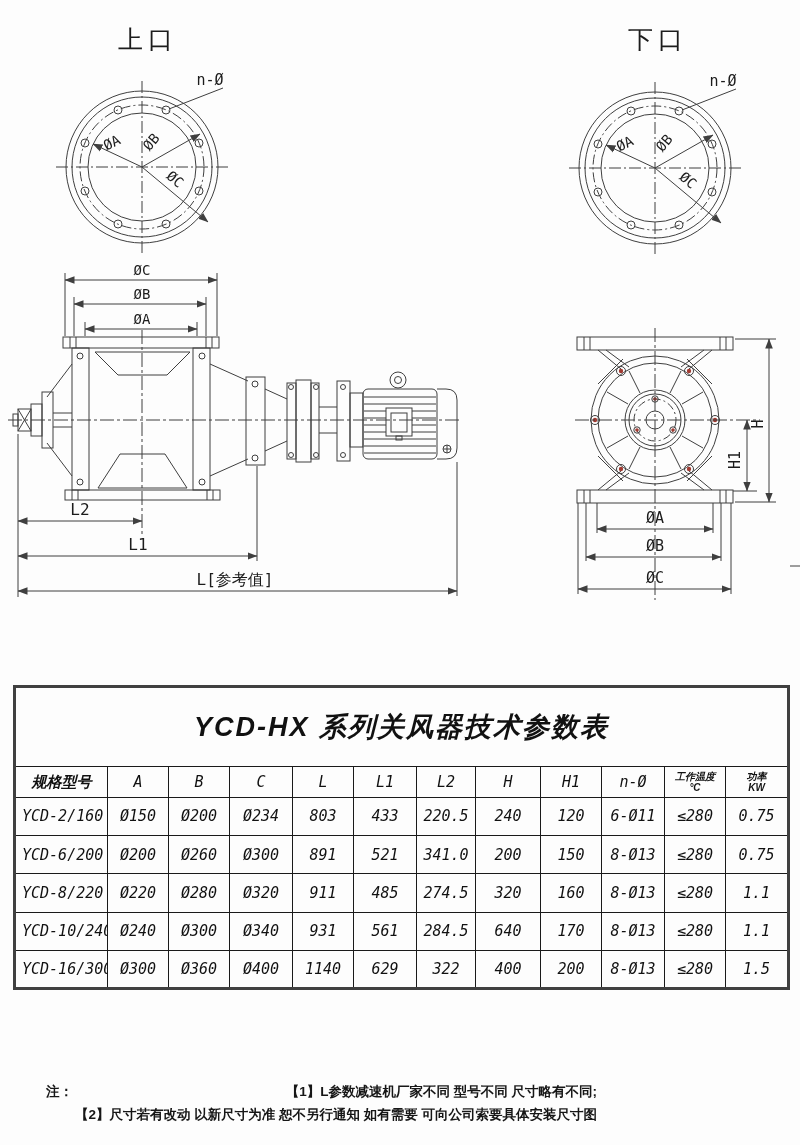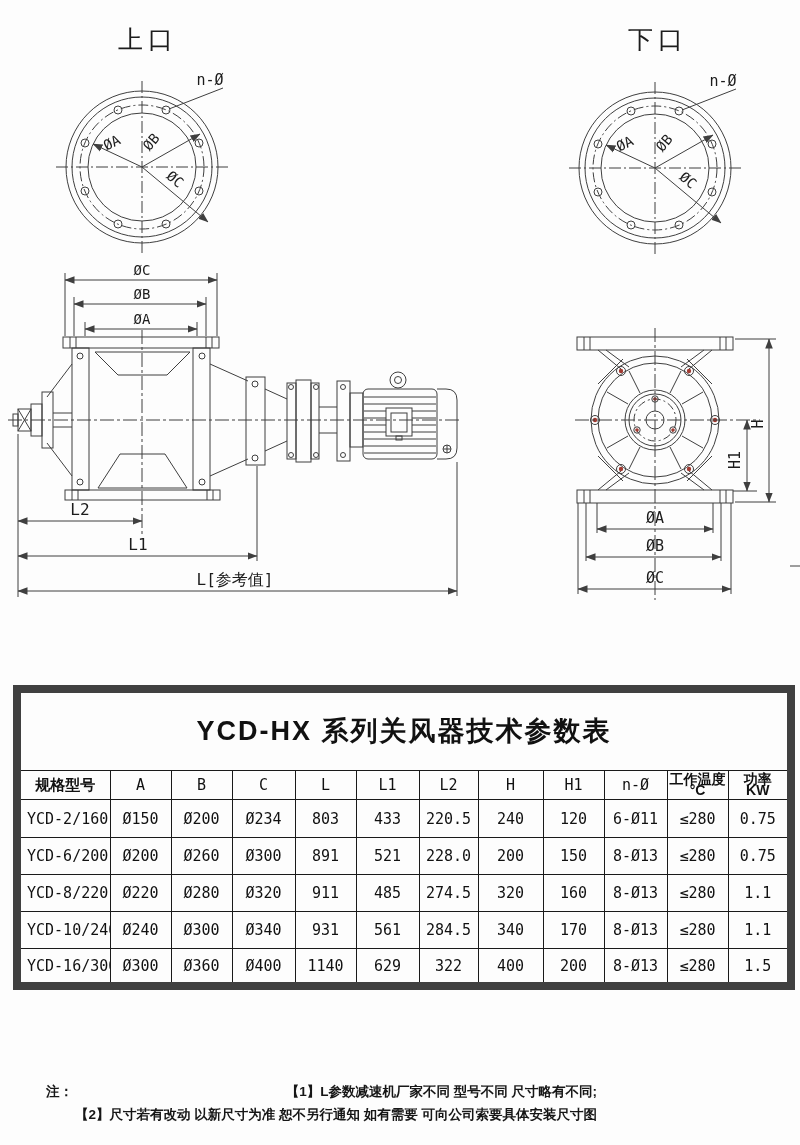--- a/index.html
+++ b/index.html
@@ -13,28 +13,28 @@
   
   #spec-table{
     position:absolute;left:13px;top:685px;width:774px;height:305px;
     border-collapse:collapse;table-layout:fixed;background:#fdfdfd;
   }
   #spec-table td,#spec-table th{
     border:1px solid #1a1a1a;padding:0;text-align:center;vertical-align:middle;
     font-family:"DejaVu Sans Mono", monospace;font-size:15px;color:#111;
     overflow:hidden;white-space:nowrap;
   }
-  #spec-table{border:8px solid #404040;}
+  #spec-table{border:3px solid #404040;font-style:italic;}
   #spec-table .title-cell{
     font-family:"Liberation Sans", sans-serif;font-size:27px;font-weight:600;
     letter-spacing:2px;height:61px;
   }
   #spec-table .hdr{height:24px;font-size:17px;}
   #spec-table .hdr-cjk{font-family:"Liberation Sans", sans-serif;font-size:15px;font-weight:700;}
-  #spec-table .hdr-small{font-family:"Liberation Sans", sans-serif;font-size:14px;font-weight:700;line-height:11px;}
+  #spec-table .hdr-small{font-family:"Liberation Sans", sans-serif;font-size:10px;font-weight:700;line-height:11px;}
   #spec-table .model{text-align:left;padding-left:6px;}
   #spec-table tr.data-row{height:30px;}
   
   #notes{
     position:absolute;left:46px;top:1080px;width:720px;
     font-family:"Liberation Sans", sans-serif;font-size:13.5px;font-weight:700;
     color:#161616;line-height:23px;
   }
   #notes .note-body{display:inline-block;vertical-align:top;text-align:right;}
   #notes .prefix{display:inline-block;vertical-align:top;margin-right:2px;}
@@ -362,21 +362,21 @@
         <td>≤280</td>
         <td>0.75</td>
       </tr>
     <tr class="data-row">
         <td class="model">YCD-6/200</td>
         <td>Ø200</td>
         <td>Ø260</td>
         <td>Ø300</td>
         <td>891</td>
         <td>521</td>
-        <td>228.0</td>
+        <td>341.0</td>
         <td>200</td>
         <td>150</td>
         <td>8-Ø13</td>
         <td>≤280</td>
         <td>0.75</td>
       </tr>
     <tr class="data-row">
         <td class="model">YCD-8/220</td>
         <td>Ø220</td>
         <td>Ø280</td>
@@ -391,21 +391,21 @@
         <td>1.1</td>
       </tr>
     <tr class="data-row">
         <td class="model">YCD-10/240</td>
         <td>Ø240</td>
         <td>Ø300</td>
         <td>Ø340</td>
         <td>931</td>
         <td>561</td>
         <td>284.5</td>
-        <td>340</td>
+        <td>640</td>
         <td>170</td>
         <td>8-Ø13</td>
         <td>≤280</td>
         <td>1.1</td>
       </tr>
     <tr class="data-row">
         <td class="model">YCD-16/300</td>
         <td>Ø300</td>
         <td>Ø360</td>
         <td>Ø400</td>

